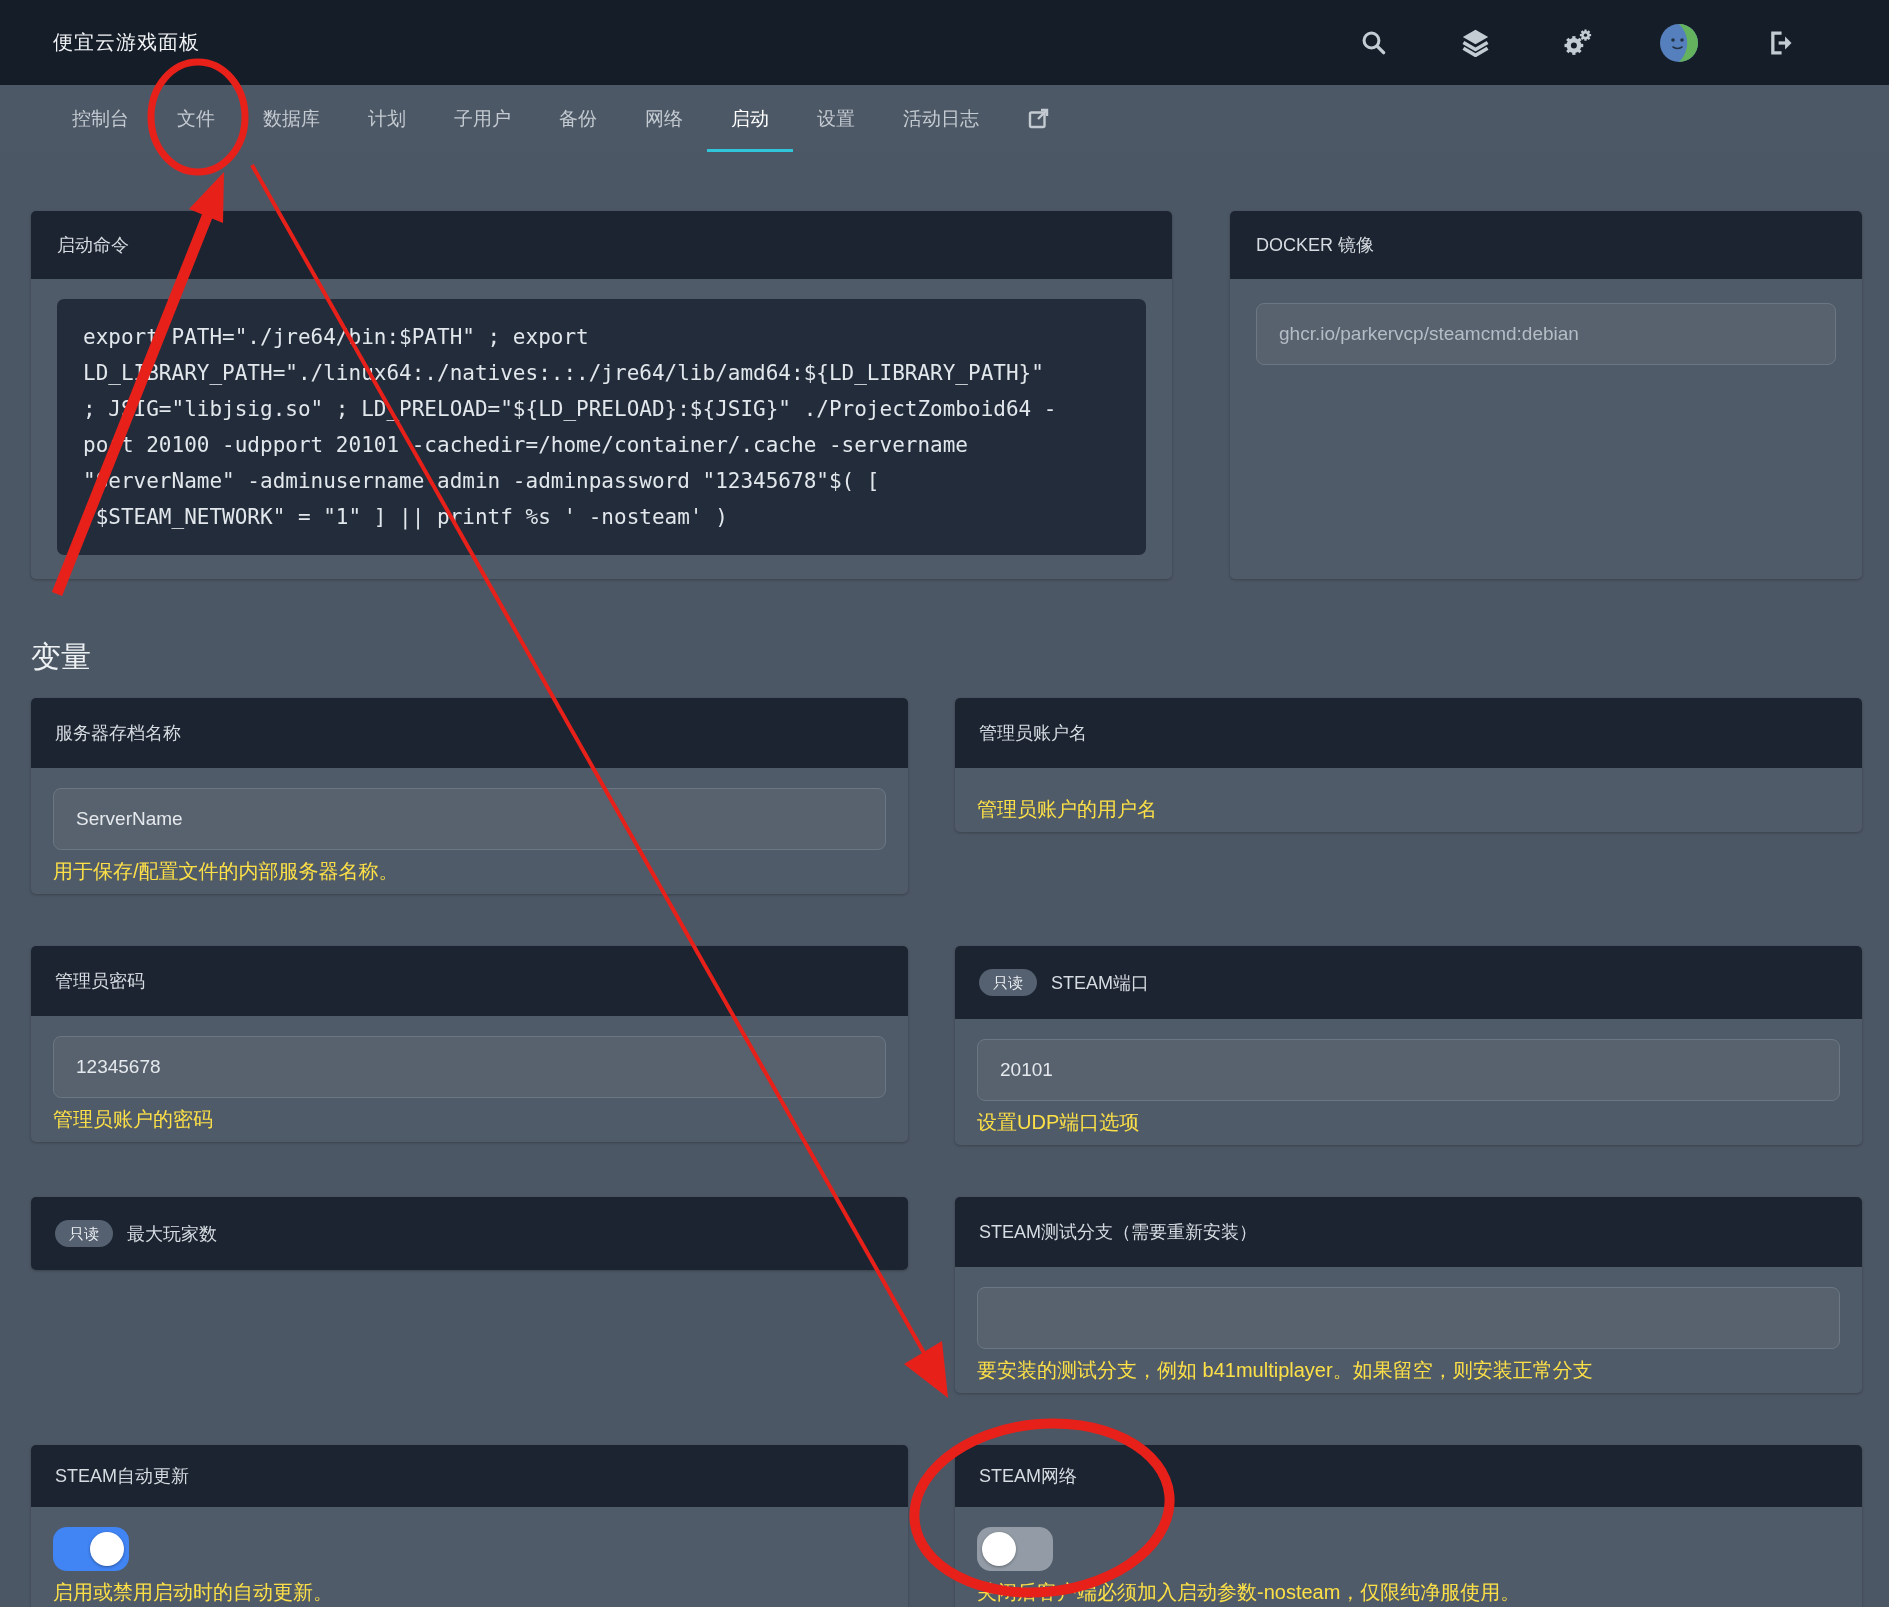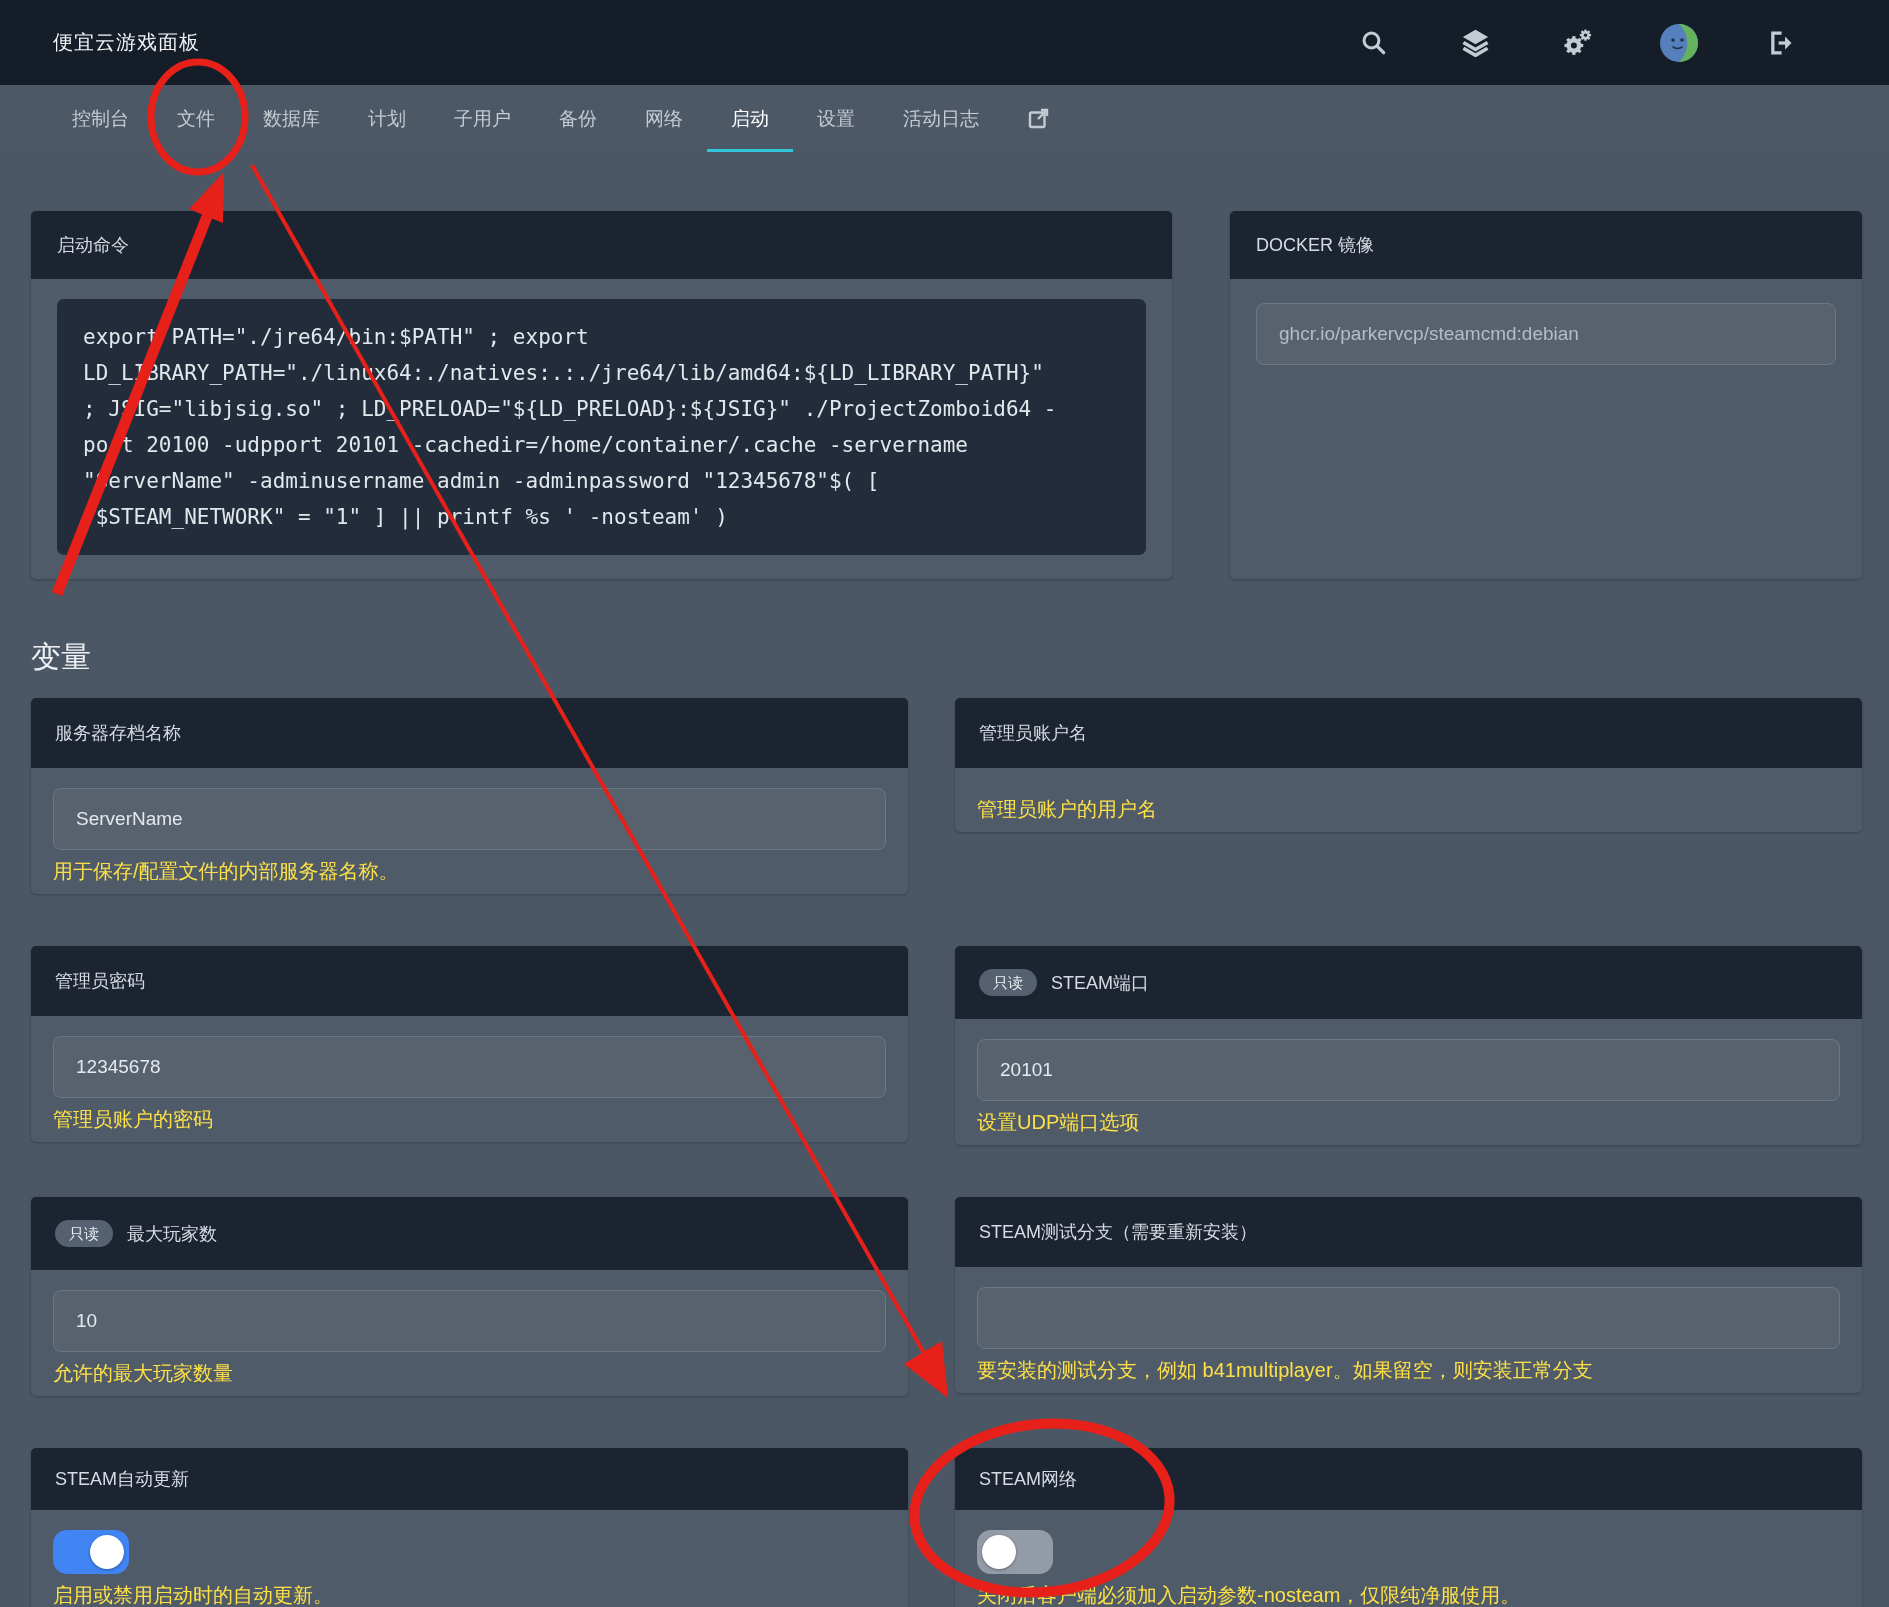--- a/index.html
+++ b/index.html
@@ -265,24 +265,20 @@
         <input class="field" type="text" readonly="" value="20101" style="">
         <div class="hint">设置UDP端口选项</div>
       </div>
     </div>
 
     <div class="card">
       <div class="card-header vcard-header">
         <span class="badge">只读</span>
         <span>最大玩家数</span>
       </div>
-      <div class="vcard-body">
-        <input class="field" type="text" readonly="" value="10" style="">
-        <div class="hint">允许的最大玩家数量</div>
-      </div>
     </div>
 
     <div class="card">
       <div class="card-header vcard-header">
         <span>STEAM测试分支（需要重新安装）</span>
       </div>
       <div class="vcard-body">
         <input class="field" type="text" value="" style="">
         <div class="hint">要安装的测试分支，例如 b41multiplayer。如果留空，则安装正常分支</div>
       </div>

